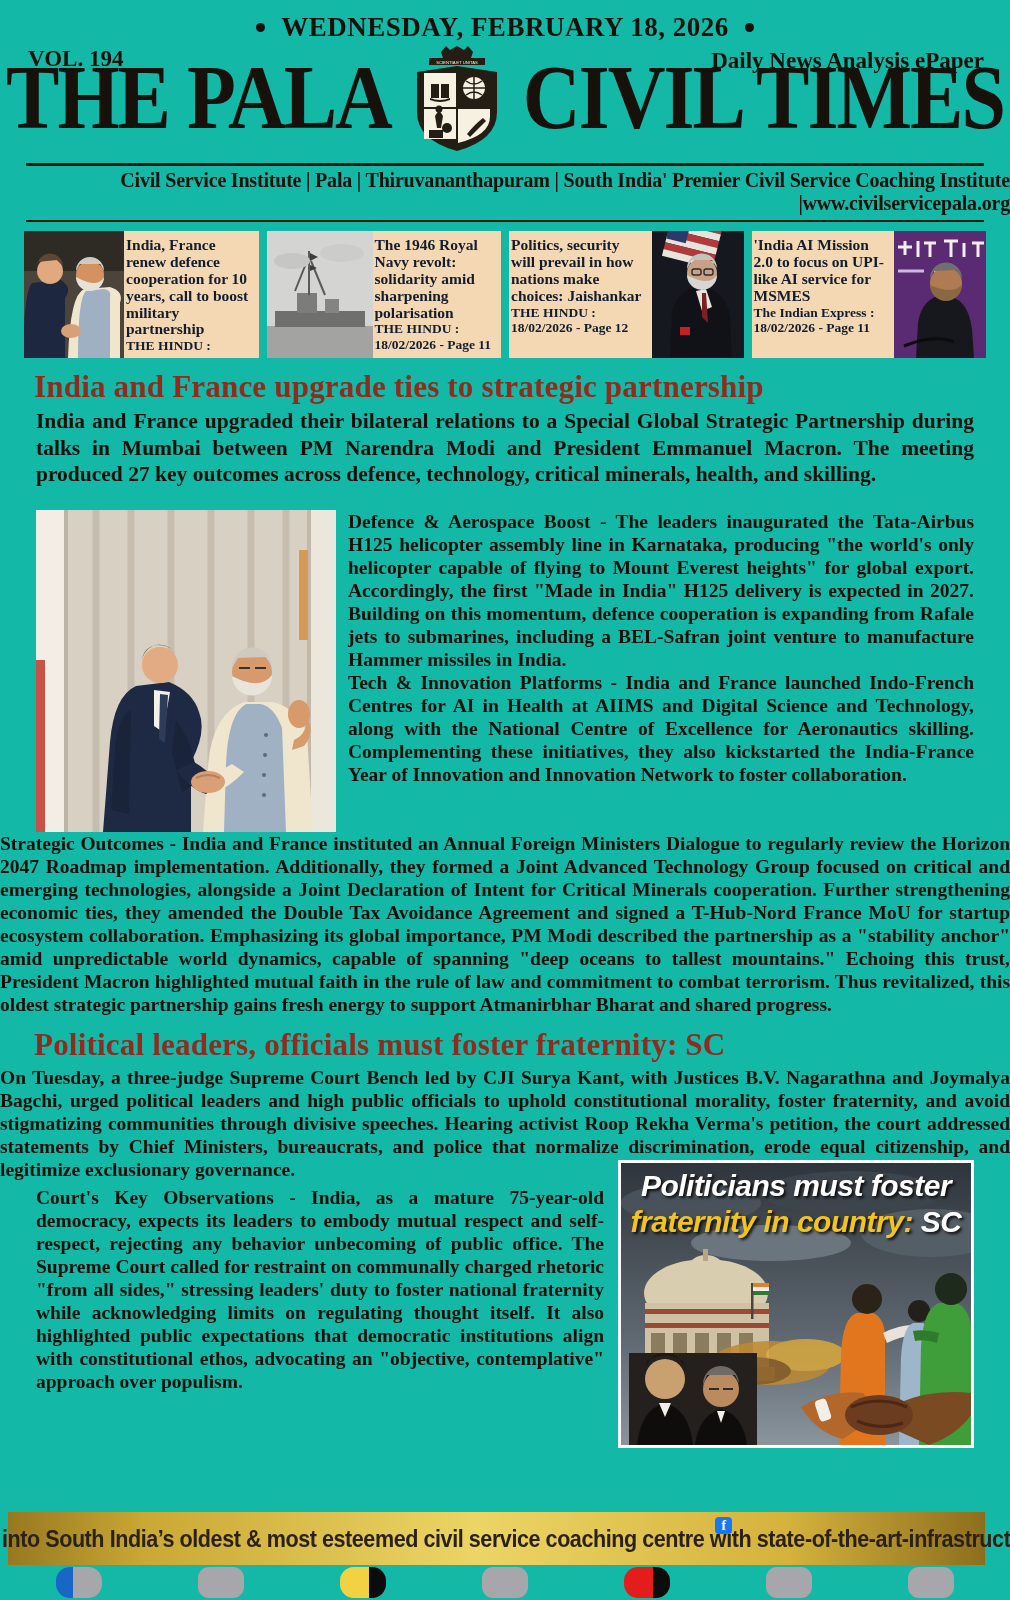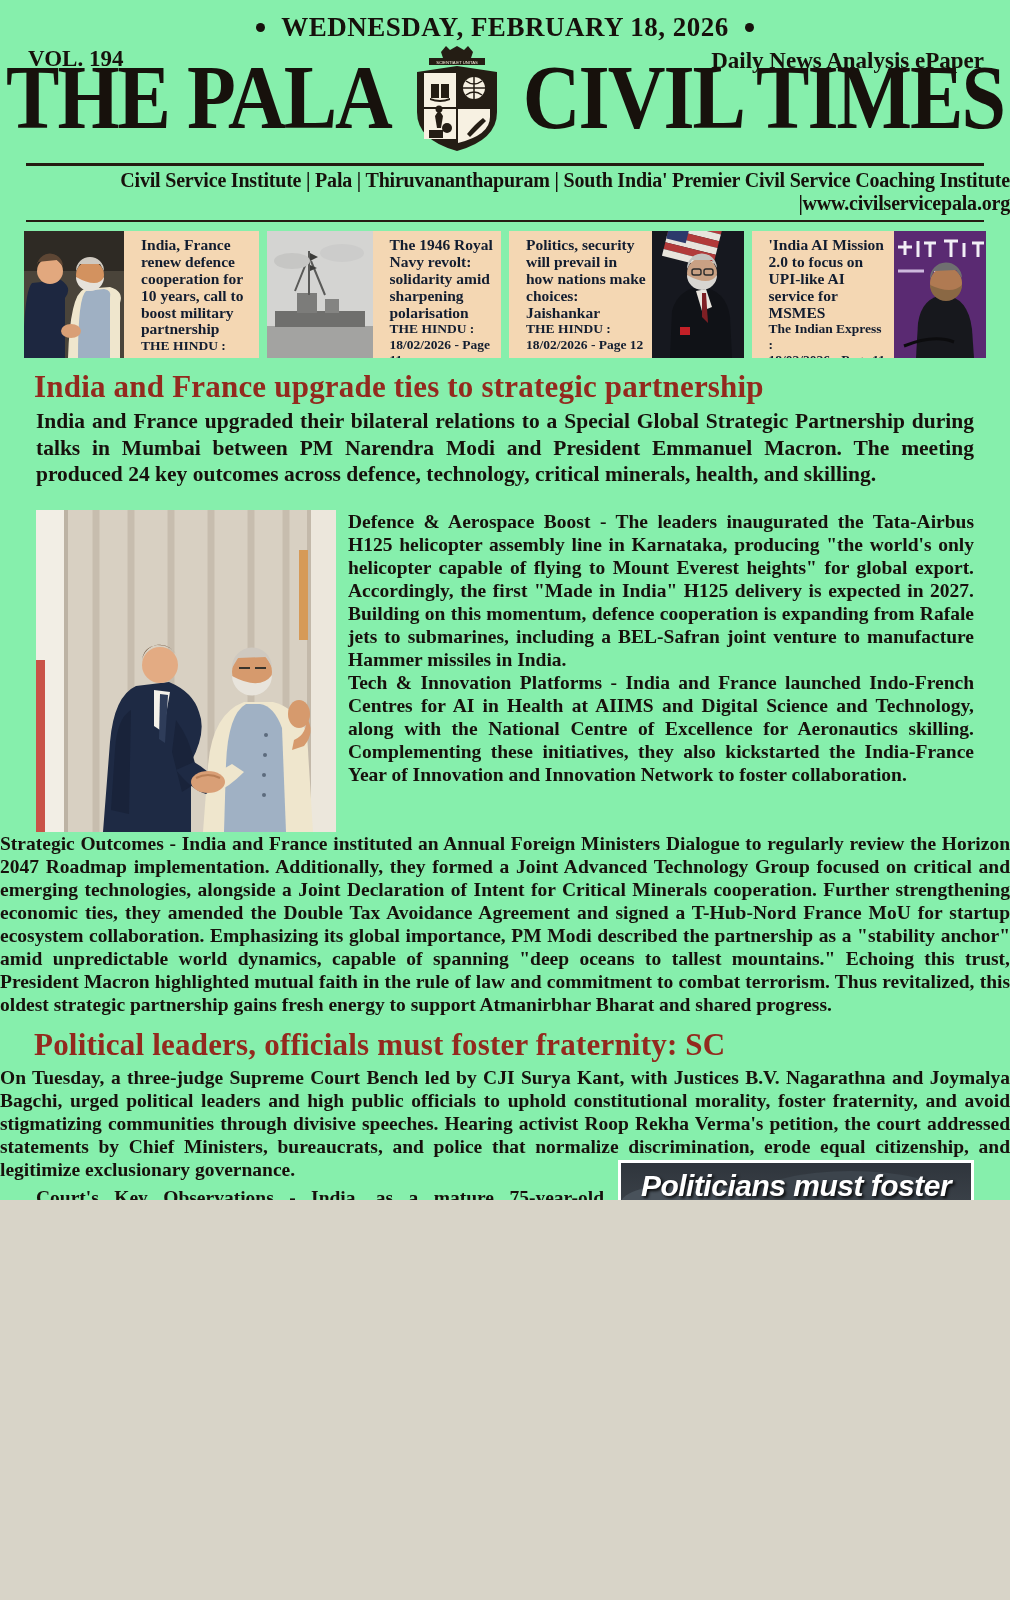--- a/index.html
+++ b/index.html
@@ -1,34 +1,34 @@
 <!DOCTYPE html>
 <html><head>
 <meta charset="utf-8">
 <style>
   html,body{margin:0;padding:0;background:#d8d4c8;}
-  .page{position:relative;width:1010px;height:1200px;margin:0 auto;background:#86efac;
+  .page{position:relative;width:1010px;height:1600px;margin:0 auto;background:#14b8a6;
         overflow:hidden;font-family:"Liberation Serif",serif;color:#17110c;}
   
   .dateline{padding-top:12px;text-align:center;font-weight:bold;font-size:27px;letter-spacing:.5px;}
   .dot-bullet{display:inline-block;width:9px;height:9px;border-radius:50%;background:#17110c;
         vertical-align:middle;margin:0 16px 4px 16px;}
   .vol{position:absolute;left:28px;top:46px;font-weight:bold;font-size:23px;}
   .epaper{position:absolute;right:26px;top:48px;font-weight:bold;font-size:23px;}
   .masthead{display:flex;justify-content:center;align-items:center;gap:20px;margin-top:0px;height:112px;}
   .mh-text{font-weight:bold;font-size:80px;letter-spacing:-2px;white-space:nowrap;
         transform:scaleY(1.14);transform-origin:center 60%;}
   .rule1{border-top:3px solid #241c12;margin:8px 26px 0;}
   .tagline{text-align:right;font-weight:bold;font-size:20px;margin-top:3px;letter-spacing:-0.2px;}
   .rule2{border-top:2.5px solid #241c12;margin:5px 26px 0;}
   
   .strip{display:flex;gap:8px;margin:9px 24px 0;height:127px;}
   .card{flex:1;background:#f4d7b3;display:flex;overflow:hidden;}
   .card .cimg{flex:none;height:100%;}
-  .card .ctxt{flex:1;padding:6px 5px 4px 17px;display:flex;flex-direction:column;}
+  .card .ctxt{flex:1;padding:6px 5px 4px 2px;display:flex;flex-direction:column;}
   .card h4{margin:0;font-size:15.5px;line-height:1.09;color:#121d30;font-weight:bold;}
   .card .src{font-size:13.5px;line-height:1.12;font-weight:bold;color:#121d30;}
   
   .headline{color:#932a1e;font-weight:bold;font-size:31px;line-height:1.1;margin:12px 34px 4px;letter-spacing:.2px;}
   .intro{margin:2px 36px 0;font-size:21.5px;font-weight:bold;line-height:1.24;text-align:justify;}
   .art1-row{display:flex;gap:12px;margin:22px 36px 0;}
   .photo1{flex:none;width:300px;height:322px;}
   .art1-col{flex:1;min-width:0;}
   p.body{margin:0;font-size:19.5px;font-weight:bold;line-height:23px;text-align:justify;color:#17110c;}
   .fullpara{margin:7px 36px 0;}
@@ -187,21 +187,21 @@
         <path d="M24 92 q4 -26 26 -28 q24 2 28 34 l2 29 h-58 z" fill="#17181d"></path>
         <circle cx="52" cy="52" r="16" fill="#b07a52"></circle>
         <path d="M36 54 a16 16 0 0 0 32 0 q-10 10 -32 0" fill="#8a6844"></path>
         <path d="M36 48 a16 16 0 0 1 32 -1 l-6 -8 -22 1 z" fill="#6f6f70"></path>
         <path d="M10 115 q30 -12 50 -4" stroke="#0c0c0e" stroke-width="3" fill="none"></path>
       </svg>
     </div>
   </div>
 
   <h2 class="headline">India and France upgrade ties to strategic partnership</h2>
-  <p class="intro">India and France upgraded their bilateral relations to a Special Global Strategic Partnership during talks in Mumbai between PM Narendra Modi and President Emmanuel Macron. The meeting produced 24 key outcomes across defence, technology, critical minerals, health, and skilling.</p>
+  <p class="intro">India and France upgraded their bilateral relations to a Special Global Strategic Partnership during talks in Mumbai between PM Narendra Modi and President Emmanuel Macron. The meeting produced 27 key outcomes across defence, technology, critical minerals, health, and skilling.</p>
 
   <div class="art1-row">
     <svg class="photo1" viewBox="0 0 300 322" preserveAspectRatio="none">
       <rect width="300" height="322" fill="#d8d0c2"></rect>
       <path d="M60 0 v322 M95 0 v322 M135 0 v322 M175 0 v322 M215 0 v322 M250 0 v322" stroke="#c7bdae" stroke-width="7"></path>
       <rect x="0" y="0" width="30" height="322" fill="#f2eee5"></rect>
       <rect x="28" y="0" width="4" height="322" fill="#bdb3a4"></rect>
       <rect x="274" y="0" width="26" height="322" fill="#ece7dc"></rect>
       <rect x="271" y="0" width="4" height="322" fill="#c3b9aa"></rect>
       <rect x="0" y="150" width="9" height="172" fill="#c95247"></rect>

